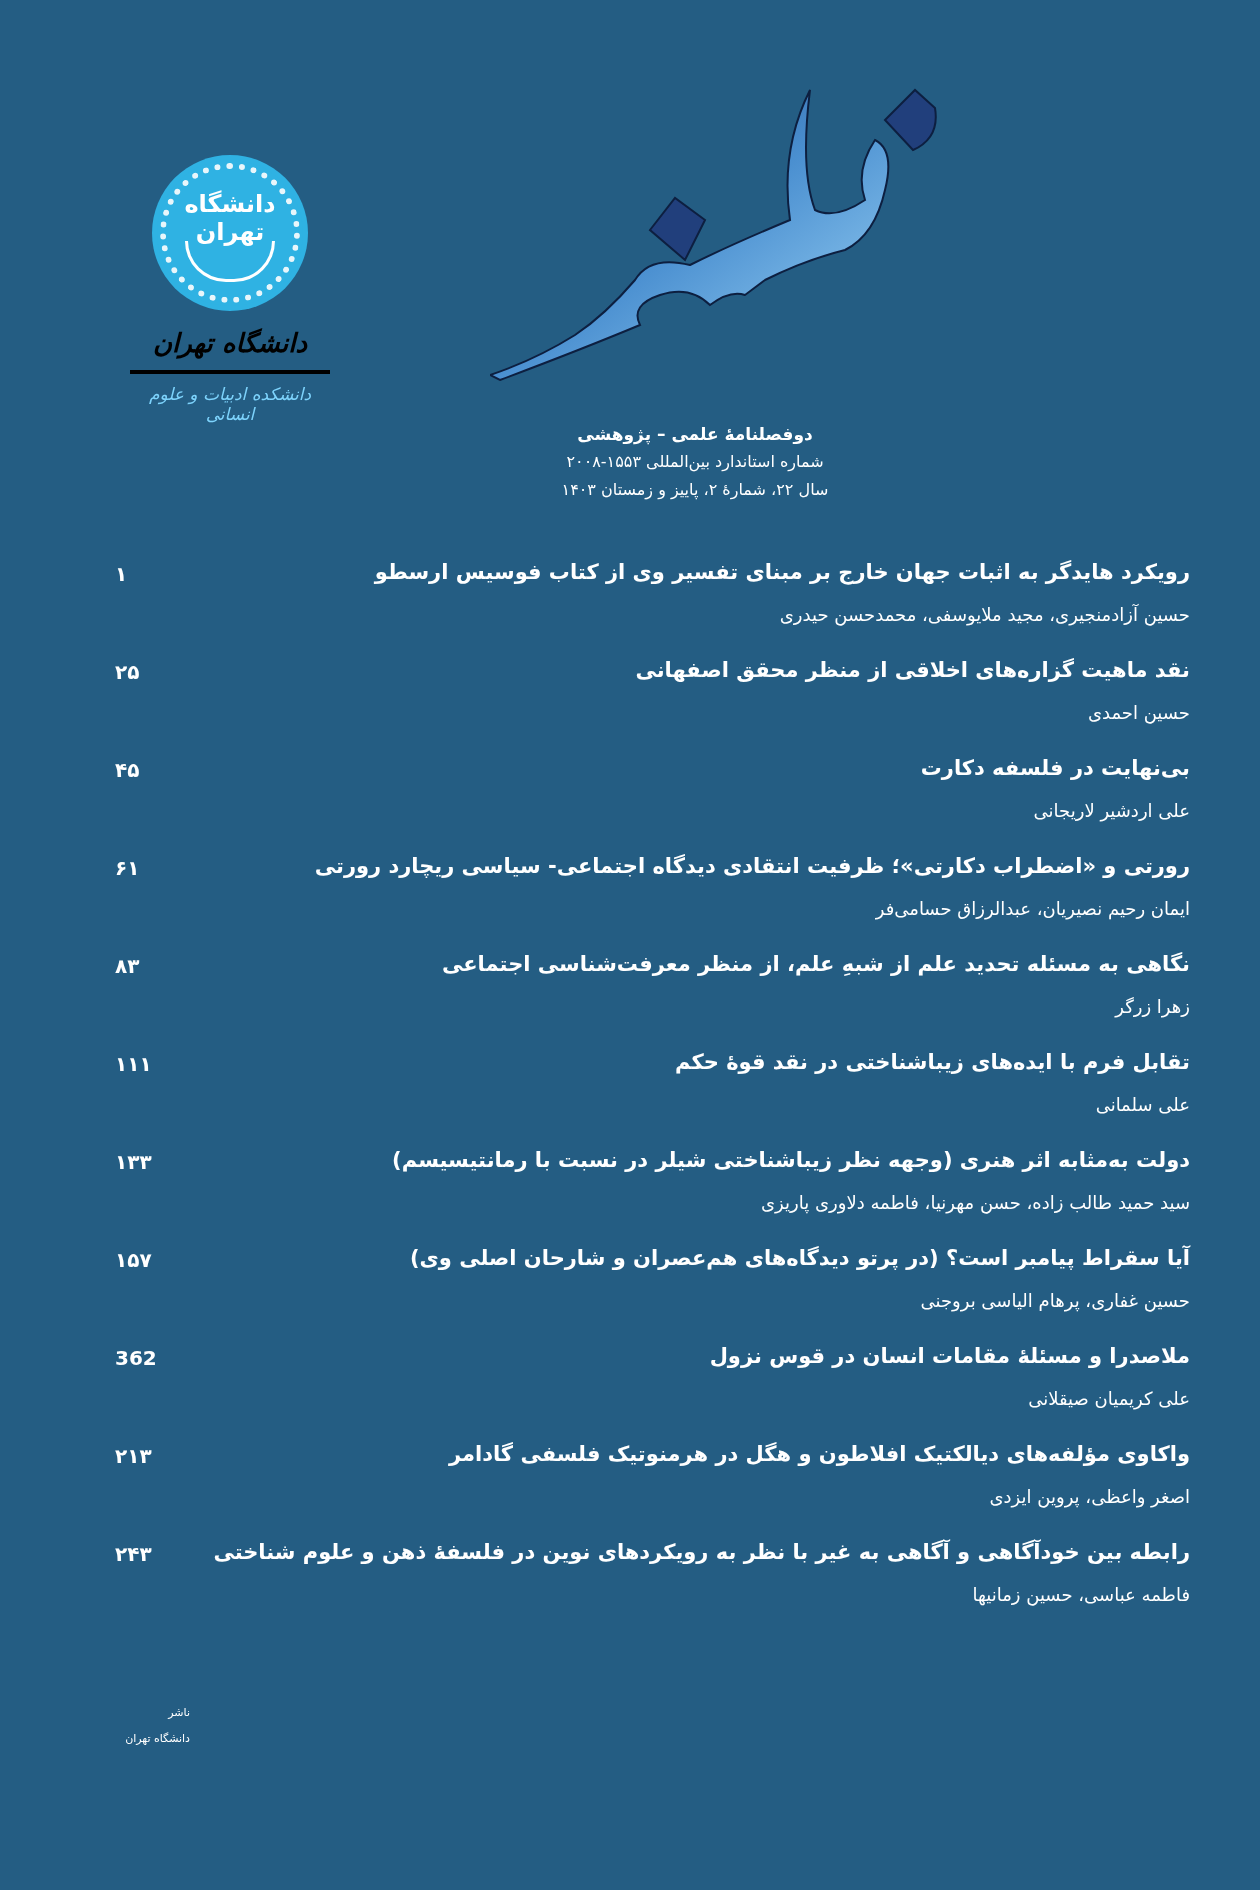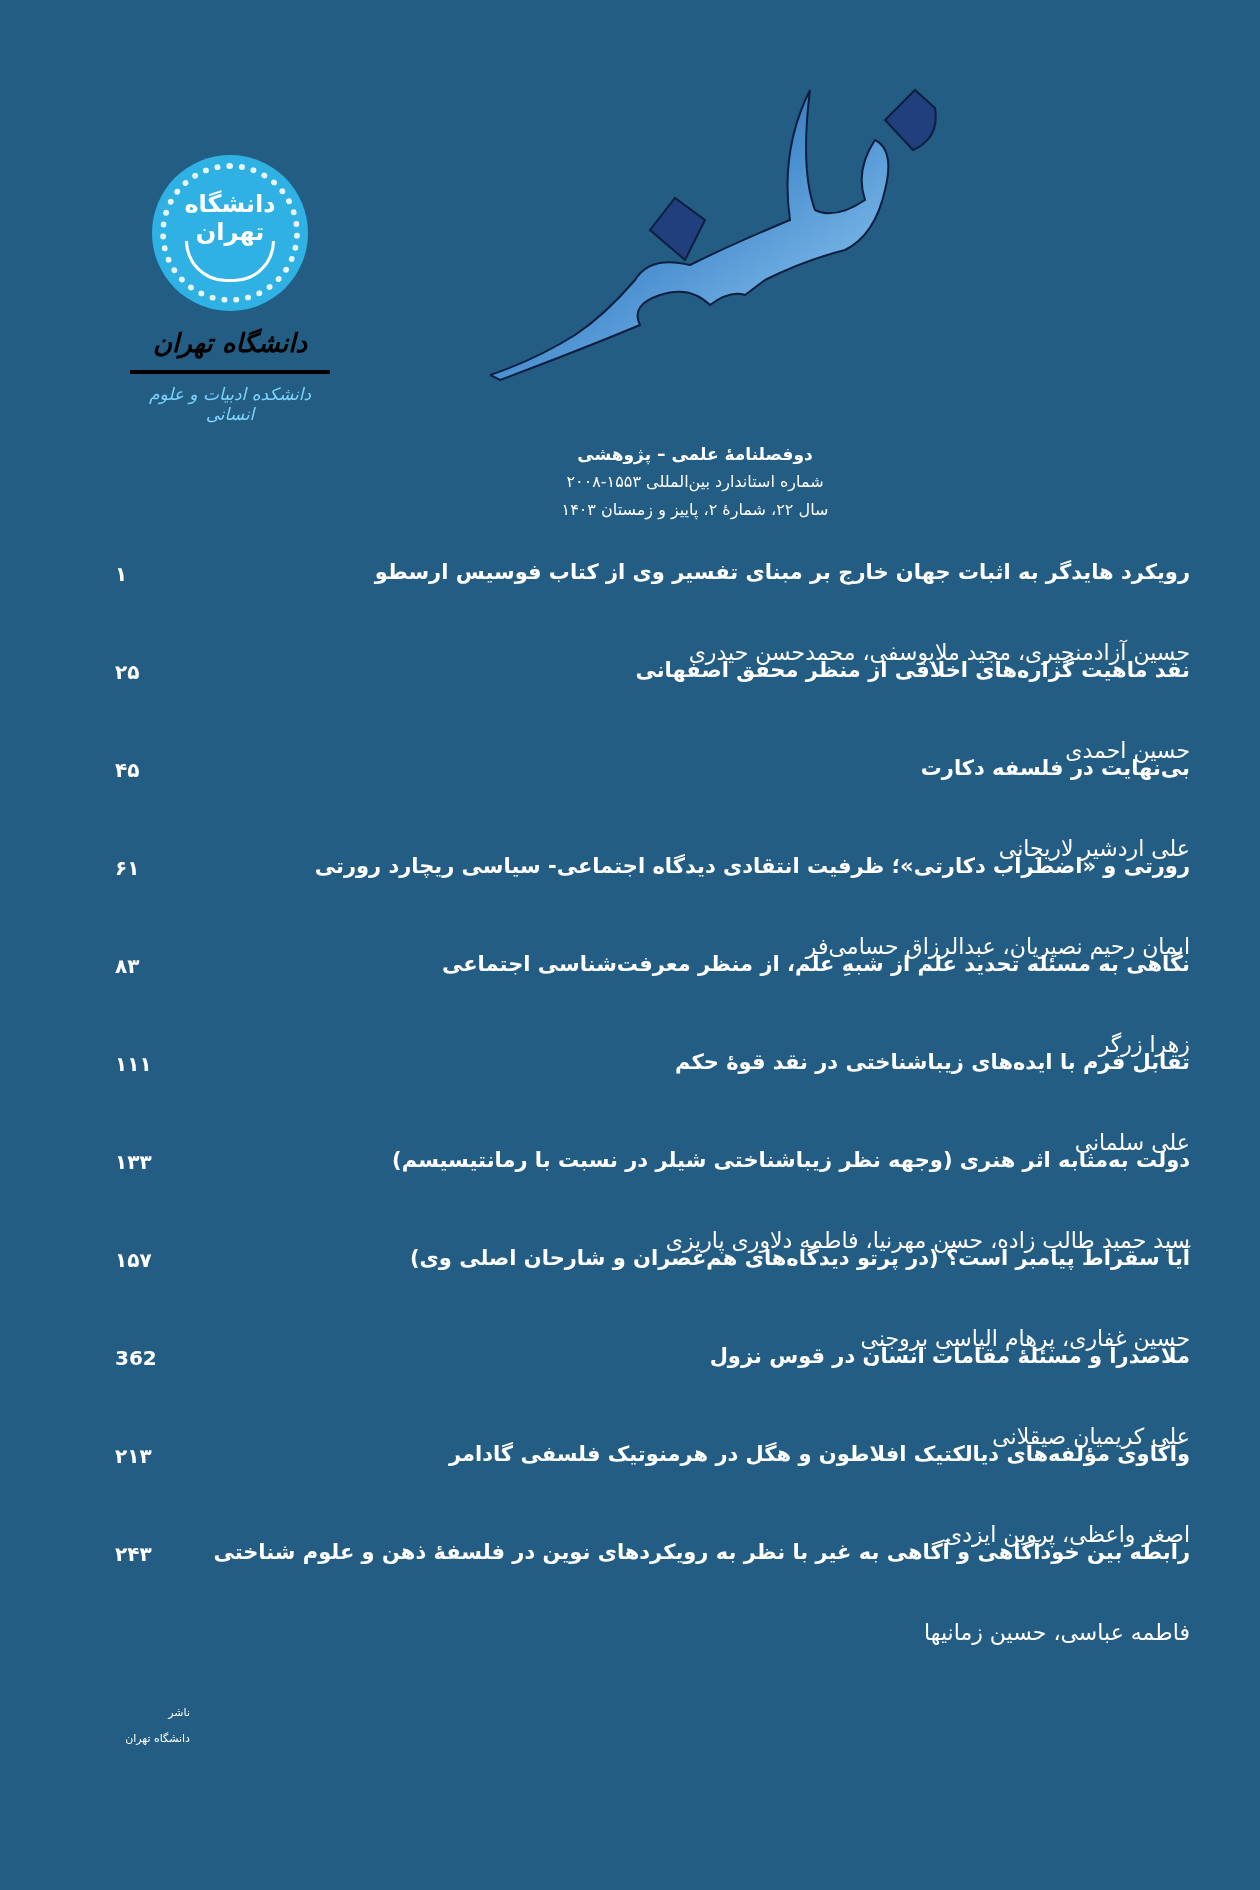--- a/index.html
+++ b/index.html
@@ -33,32 +33,32 @@
     color:#000; font-size:26px; margin-top:22px;
   }
   .uni-rule { height:4px; background:#000; margin:12px 0 10px 0; }
   .faculty {
     direction:rtl; font-family:"DejaVu Serif", serif; font-style:italic;
     color:#7dd3fc; font-size:17px;
   }
   .calligraphy { position:absolute; left:490px; top:80px; width:450px; height:340px; }
   .masthead-info {
     position:absolute; left:480px; top:420px; width:430px;
-    direction:rtl; text-align:center; font-size:16px; line-height:28px;margin-top:20px;
+    direction:rtl; text-align:center; font-size:16px; line-height:28px;
   }
   .masthead-info .l1 { font-weight:bold; font-size:17px; }
   .toc { position:absolute; left:100px; top:560px; width:1090px; }
   .entry { position:relative; height:98px; }
   .entry .title {
     position:absolute; right:0; top:0; direction:rtl;
     font-weight:bold; font-size:21px; white-space:nowrap;
   }
   .entry .authors {
     position:absolute; right:0; top:44px; direction:rtl;
-    font-size:22px; white-space:nowrap;margin-top:36px;
+    font-size:18px; white-space:nowrap;
   }
   .entry .page {
     position:absolute; left:15px; top:2px; font-weight:bold; font-size:20px; direction:rtl;
   }
   .publisher {
     position:absolute; left:70px; top:1700px; width:120px;
     direction:rtl; text-align:right; font-size:11px; line-height:26px;
   }
 </style>
 </head>

